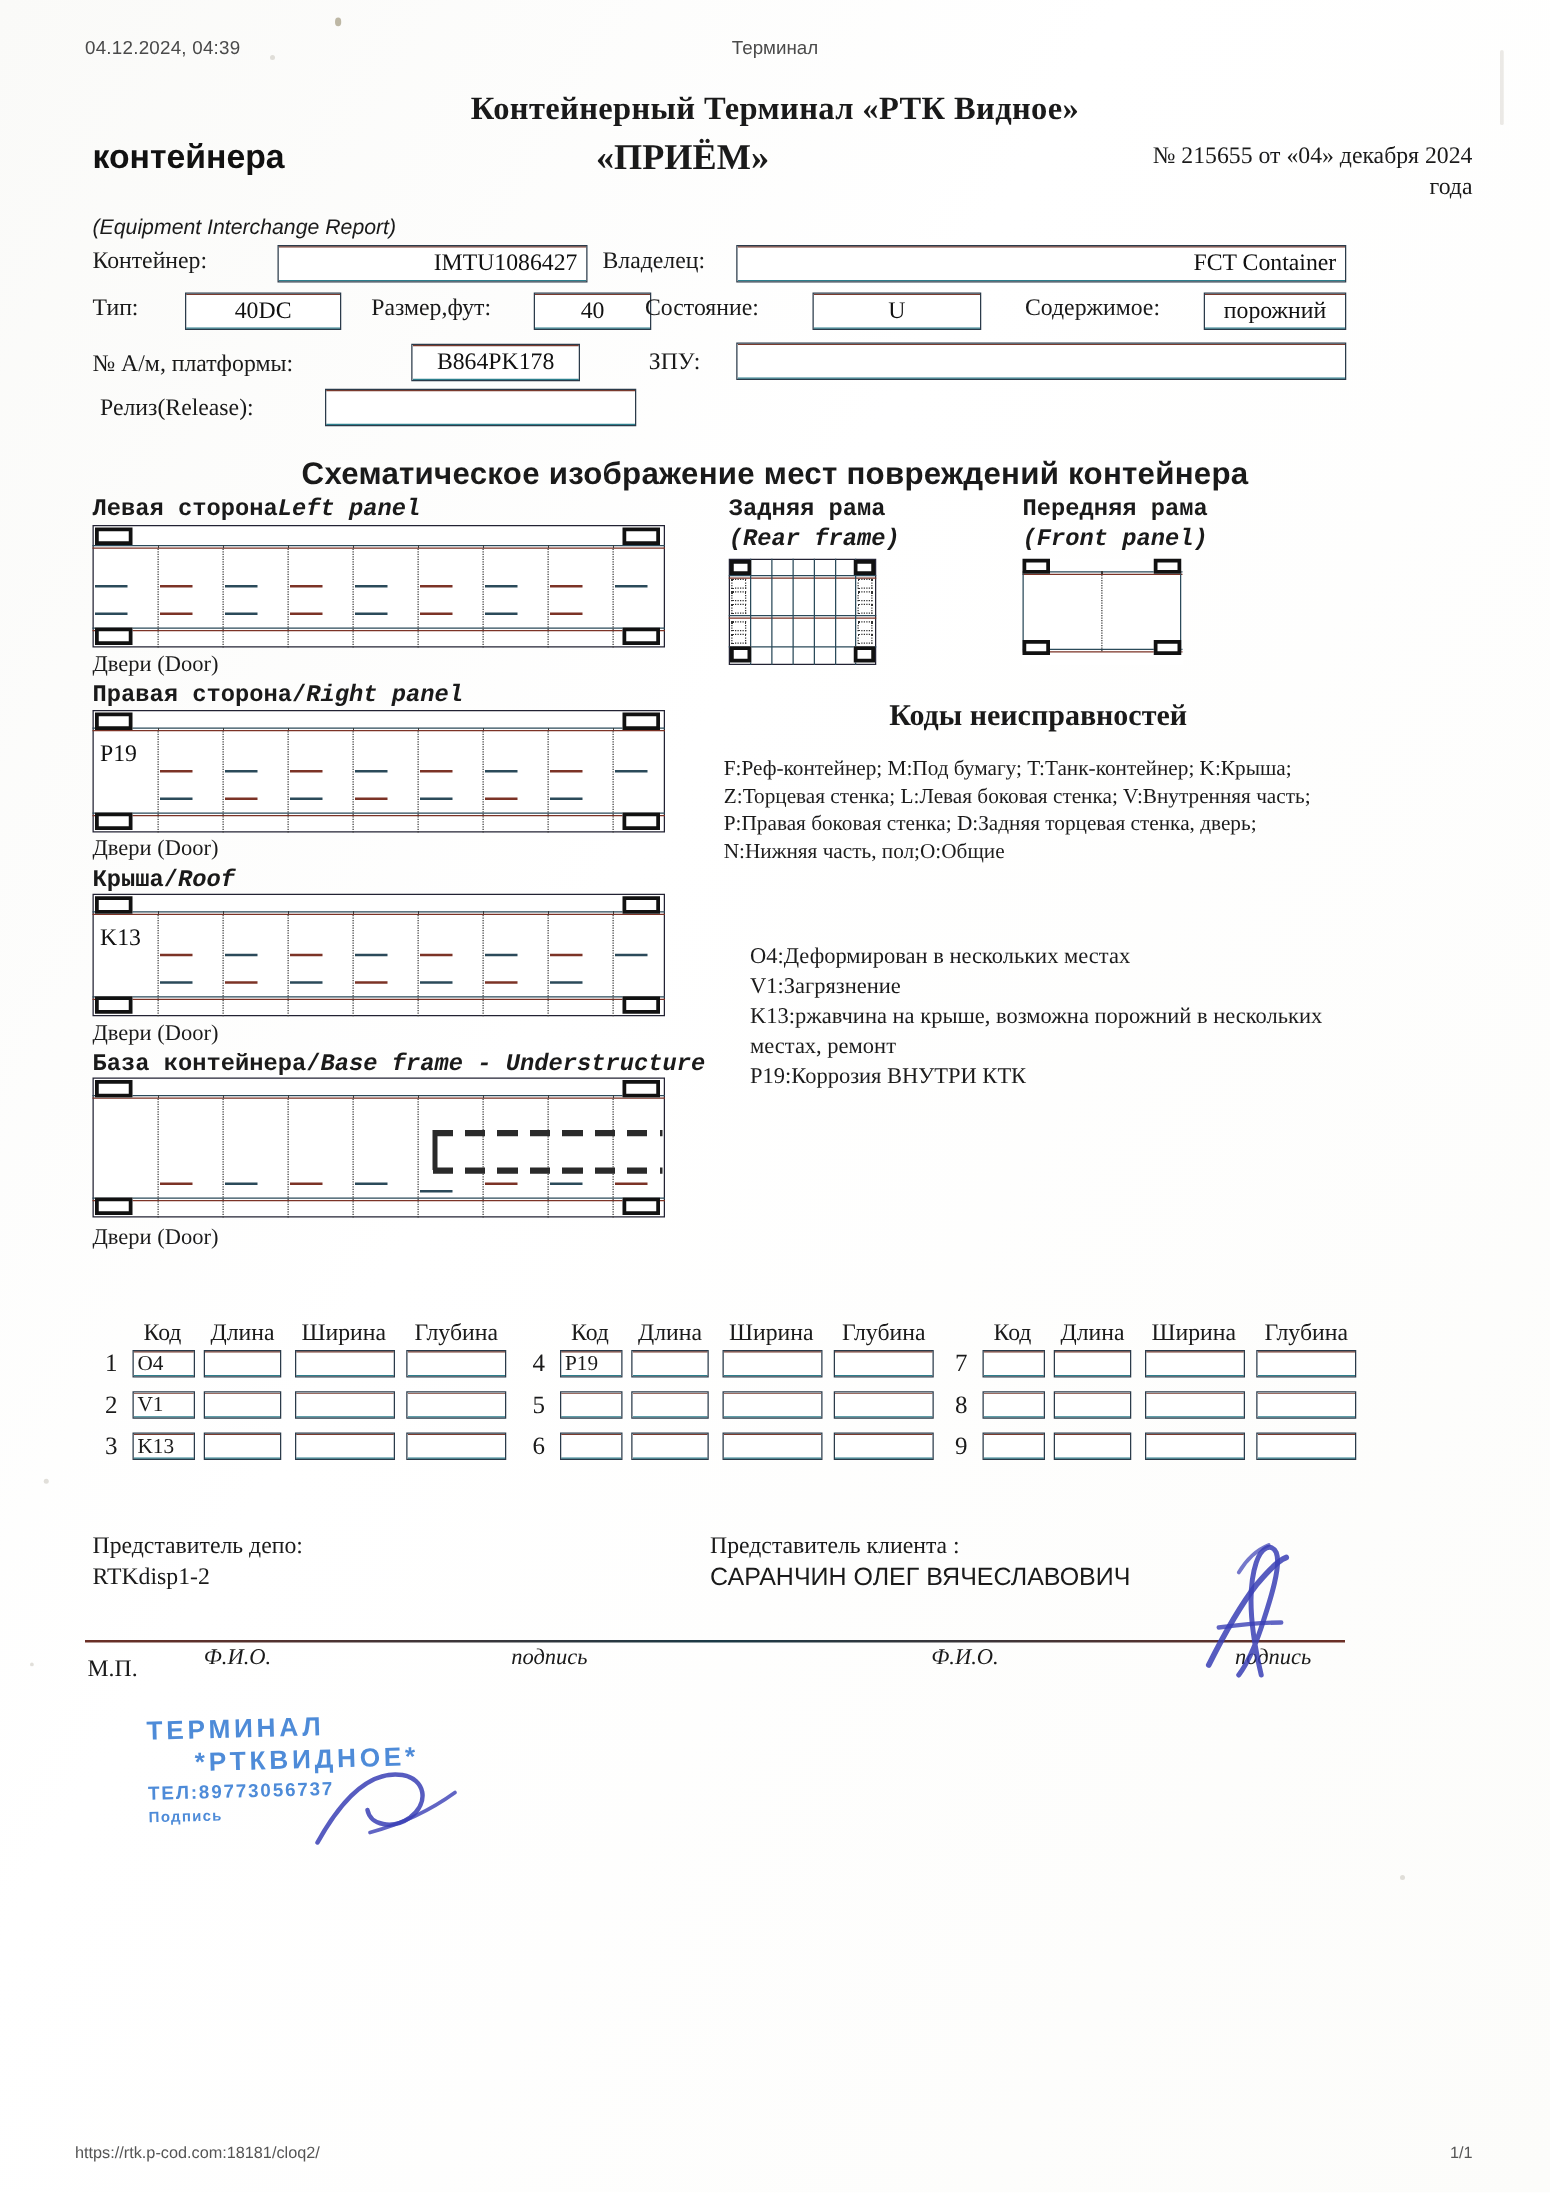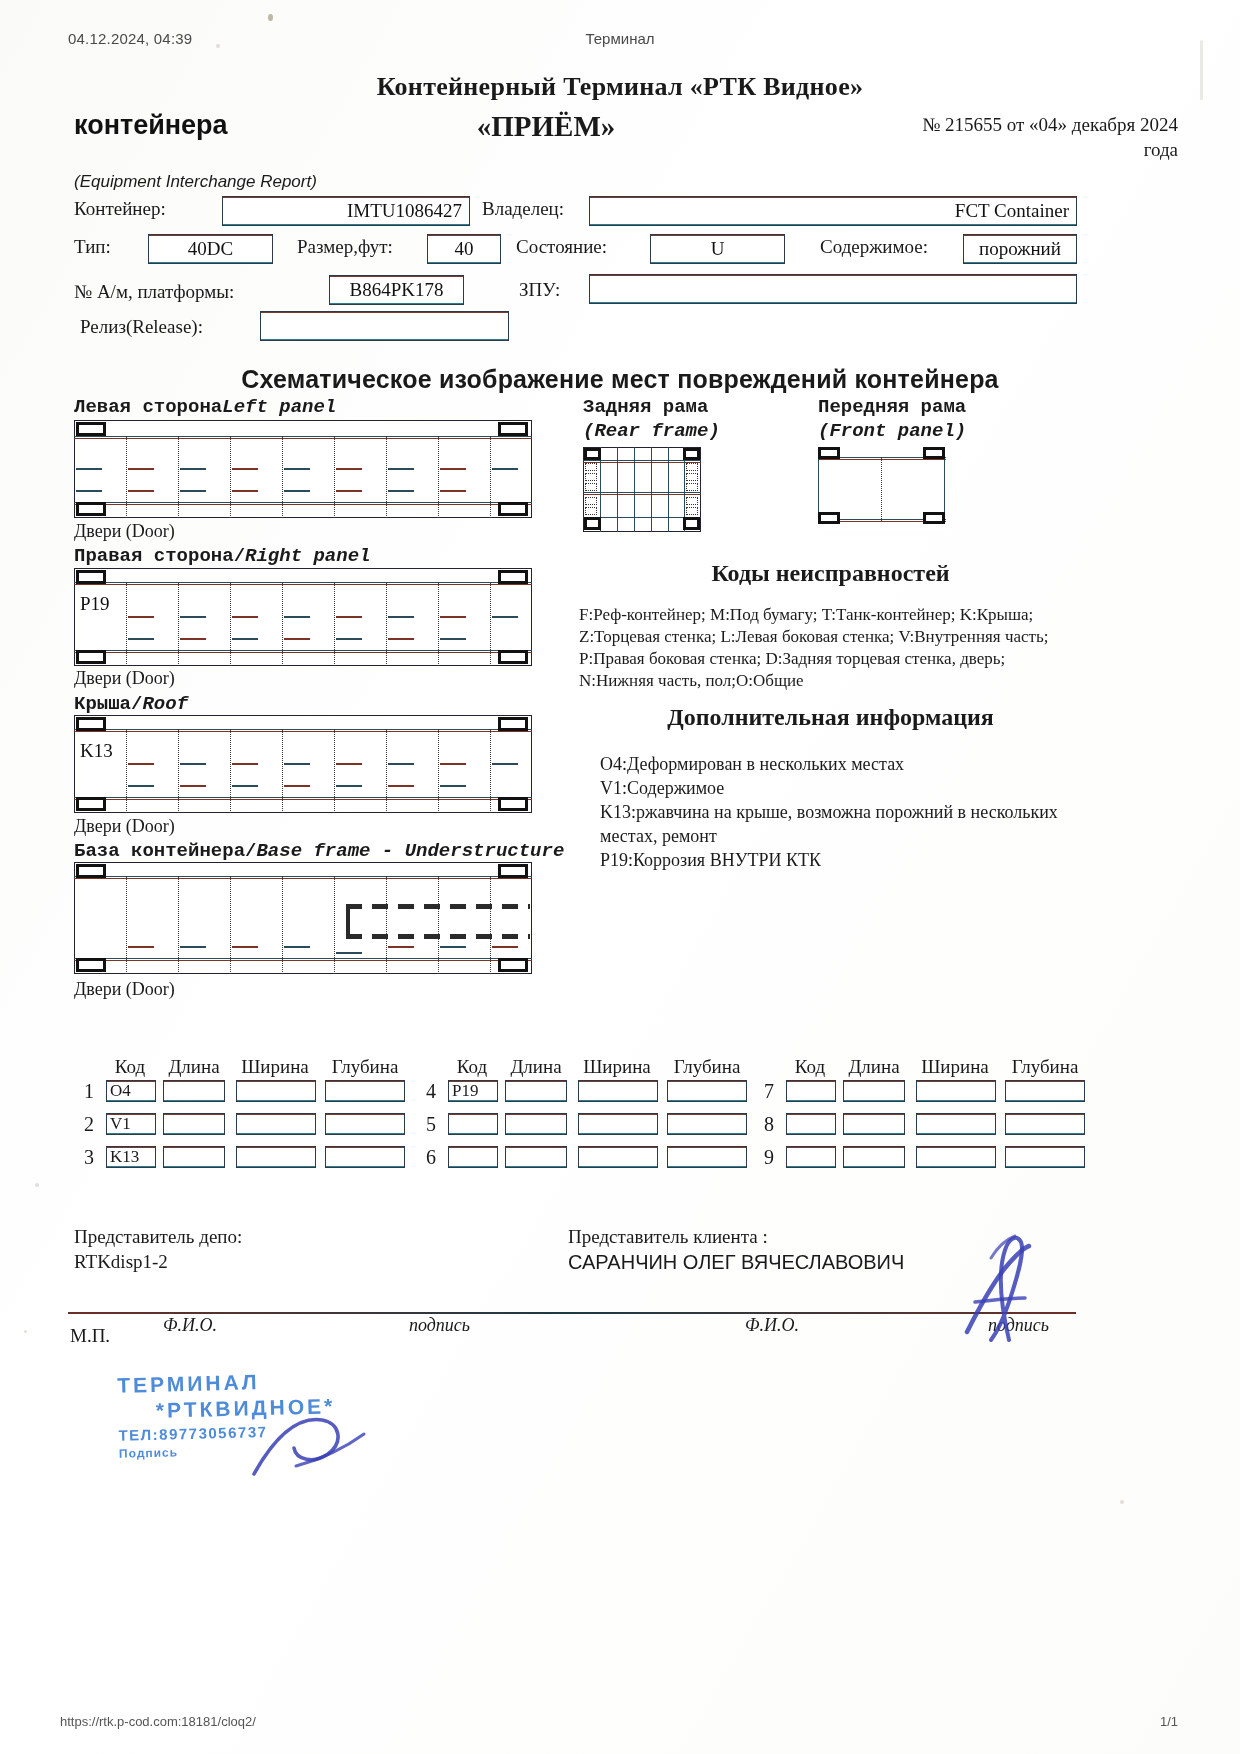--- a/index.html
+++ b/index.html
@@ -206,21 +206,21 @@
   <div class="eir">(Equipment Interchange Report)</div>
 
   <div class="lbl" style="left:74px;top:198px;">Контейнер:</div>
   <div class="fld" style="left:222px;top:196px;width:248px;height:30px;">IMTU1086427</div>
   <div class="lbl" style="left:482px;top:198px;">Владелец:</div>
   <div class="fld" style="left:589px;top:196px;width:488px;height:30px;">FCT Container</div>
 
   <div class="lbl" style="left:74px;top:236px;">Тип:</div>
   <div class="fld center" style="left:148px;top:234px;width:125px;height:30px;">40DC</div>
   <div class="lbl" style="left:297px;top:236px;">Размер,фут:</div>
-  <div class="fld center" style="left:427px;top:234px;width:74px;height:30px;">40</div>
+  <div class="fld center" style="left:427px;top:234px;width:94px;height:30px;">40</div>
   <div class="lbl" style="left:516px;top:236px;">Состояние:</div>
   <div class="fld center" style="left:650px;top:234px;width:135px;height:30px;">U</div>
   <div class="lbl" style="left:820px;top:236px;">Содержимое:</div>
   <div class="fld center" style="left:963px;top:234px;width:114px;height:30px;">порожний</div>
 
   <div class="lbl" style="left:74px;top:281px;">№ А/м, платформы:</div>
   <div class="fld center" style="left:329px;top:275px;width:135px;height:30px;">B864PK178</div>
   <div class="lbl" style="left:519px;top:279px;">ЗПУ:</div>
   <div class="fld" style="left:589px;top:274px;width:488px;height:30px;"></div>
 
@@ -433,24 +433,23 @@
   </div>
 
   <div class="rt-title" style="left:583px;top:560px;width:495px;">Коды неисправностей</div>
   <div class="rt-body" style="left:579px;top:604px;width:500px;">
     <div>F:Реф-контейнер; M:Под бумагу; T:Танк-контейнер; K:Крыша;</div>
     <div>Z:Торцевая стенка; L:Левая боковая стенка; V:Внутренняя часть;</div>
     <div>P:Правая боковая стенка; D:Задняя торцевая стенка, дверь;</div>
     <div>N:Нижняя часть, пол;O:Общие</div>
   </div>
 
-  <div class="rt-title" style="left:583px;top:704px;width:495px;">Дополнительная информация</div>
   <div class="rt-body2" style="left:600px;top:752px;width:480px;">
     <div>O4:Деформирован в нескольких местах</div>
-    <div>V1:Содержимое</div>
+    <div>V1:Загрязнение</div>
     <div>K13:ржавчина на крыше, возможна порожний в нескольких</div>
     <div>местах, ремонт</div>
     <div>P19:Коррозия ВНУТРИ КТК</div>
   </div>
 
   <div class="dt-head" style="left:104px;top:1056px;width:52px;">Код</div>
   <div class="dt-head" style="left:158px;top:1056px;width:72px;">Длина</div>
   <div class="dt-head" style="left:232px;top:1056px;width:86px;">Ширина</div>
   <div class="dt-head" style="left:322px;top:1056px;width:86px;">Глубина</div>
 

